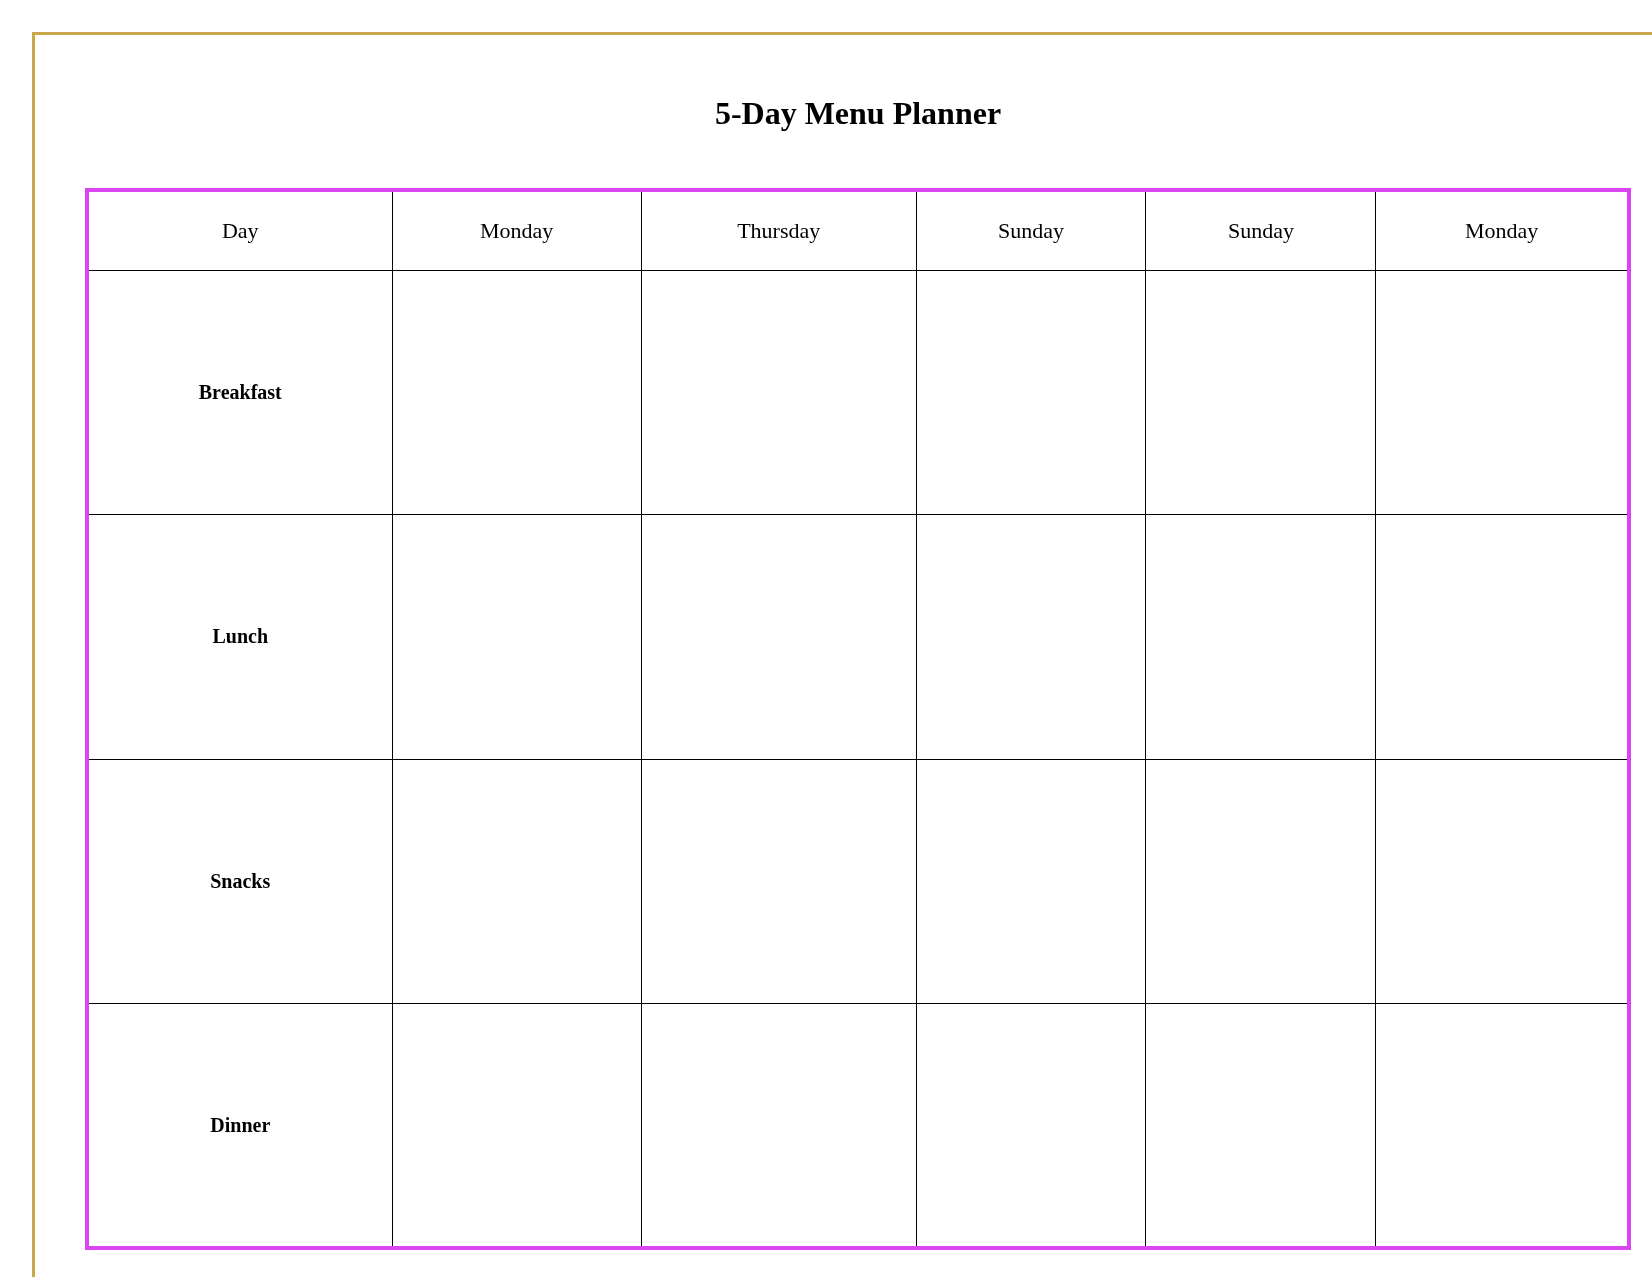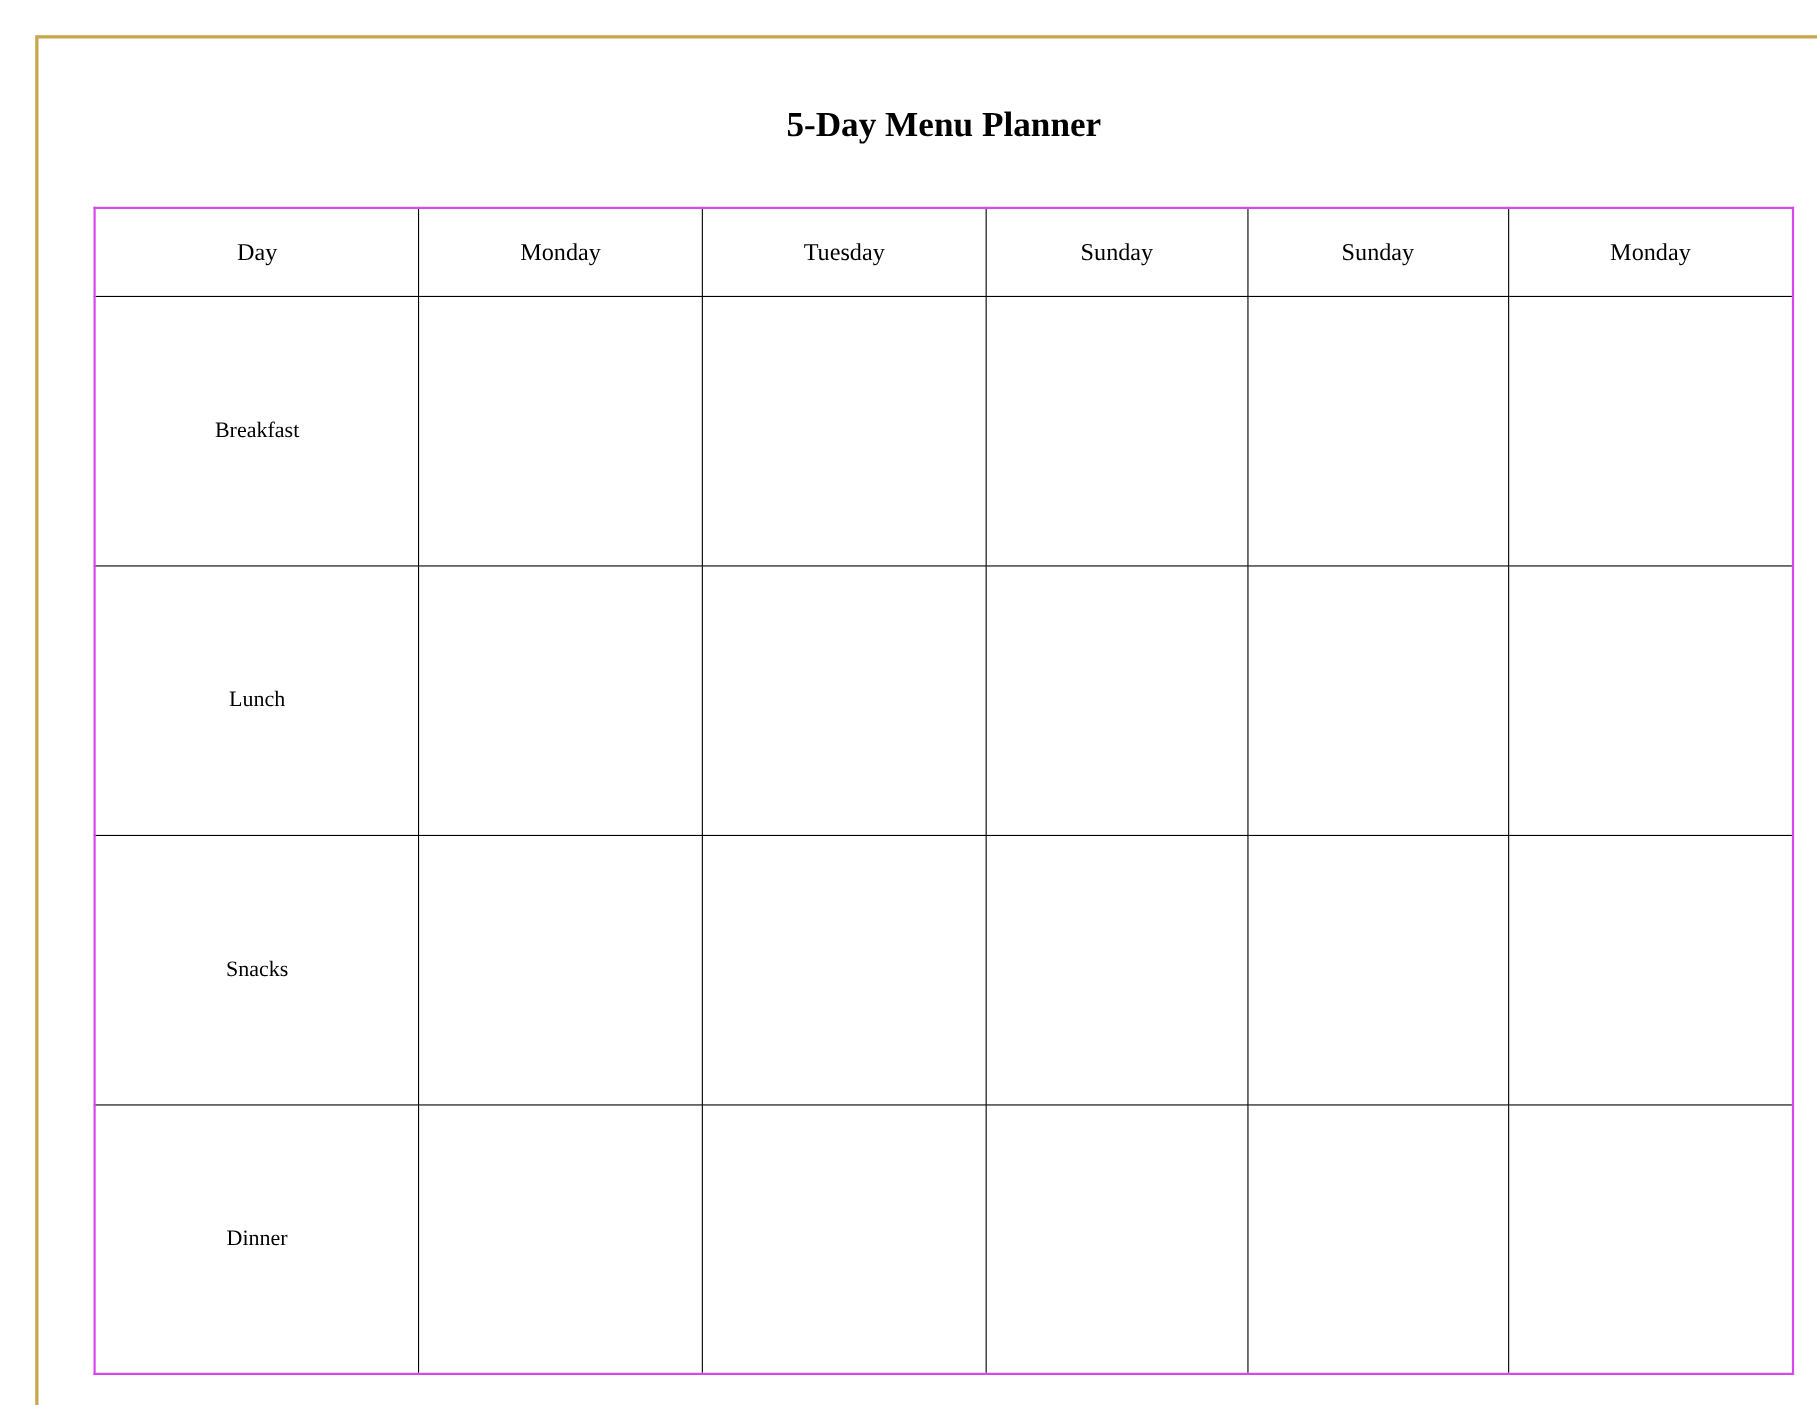--- a/index.html
+++ b/index.html
@@ -25,30 +25,31 @@
       font-weight: bold;
       text-align: center;
       margin-bottom: 40px;
       margin-top: 20px;
       font-family: Georgia, serif;
     }
 
     .planner-table {
       width: 100%;
       border-collapse: collapse;
-      border: 2px solid #d946ef;
+      border: 4px solid #d946ef;
       flex: 1;
     }
 
     .planner-table th,
     .planner-table td {
       border: 1.5px solid #000000;
       text-align: center;
       vertical-align: middle;
       font-family: Georgia, serif;
+      font-weight: bold;
     }
 
     .header-row th {
       font-size: 22px;
       font-weight: normal;
       height: 80px;
       padding: 10px;
     }
 
     .meal-row td {
@@ -67,21 +68,21 @@
 </head>
 <body>
 
 <h1 class="page-title">5-Day Menu Planner</h1>
 
 <table class="planner-table">
   <thead>
     <tr class="header-row">
       <th>Day</th>
       <th>Monday</th>
-      <th>Tuesday</th>
+      <th>Thursday</th>
       <th>Sunday</th>
       <th>Sunday</th>
       <th>Monday</th>
     </tr>
   </thead>
   <tbody id="meal-rows">
   <tr class="meal-row">
         <td class="meal-label">Breakfast</td>
         <td contenteditable="true" style=""></td>
         <td contenteditable="true" style=""></td>

